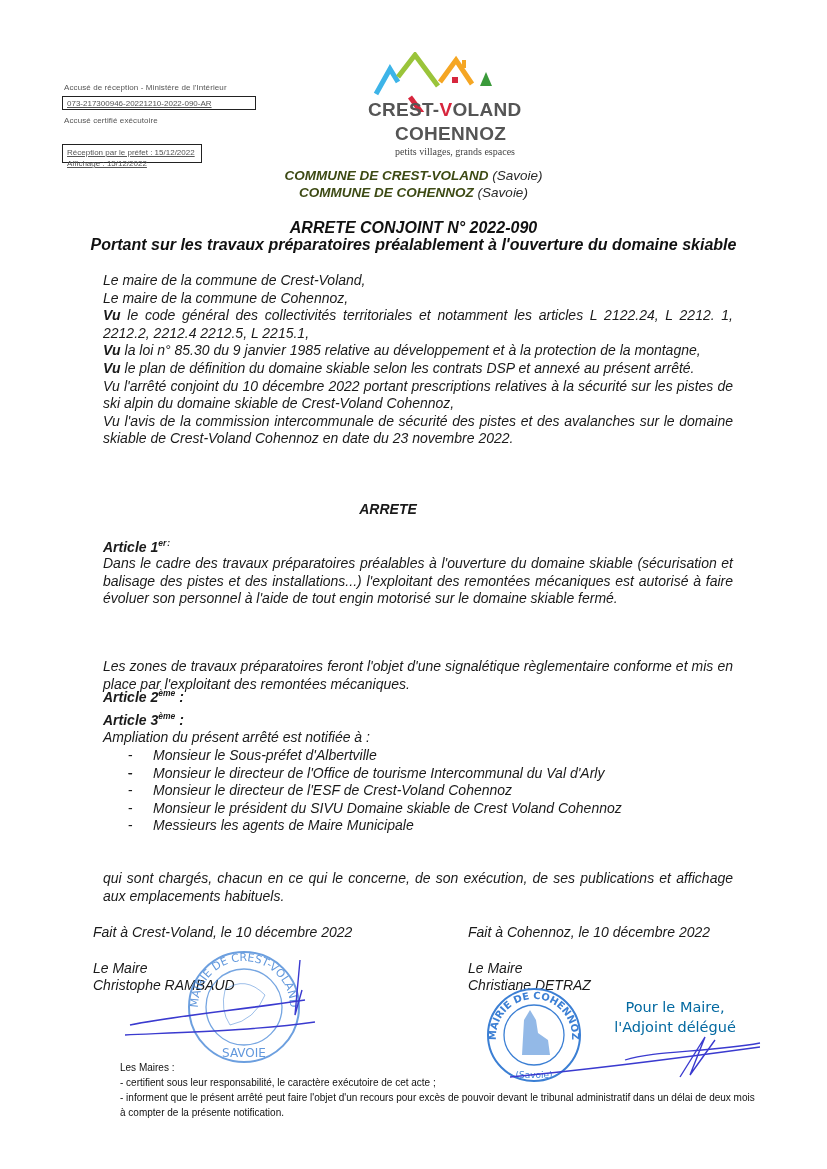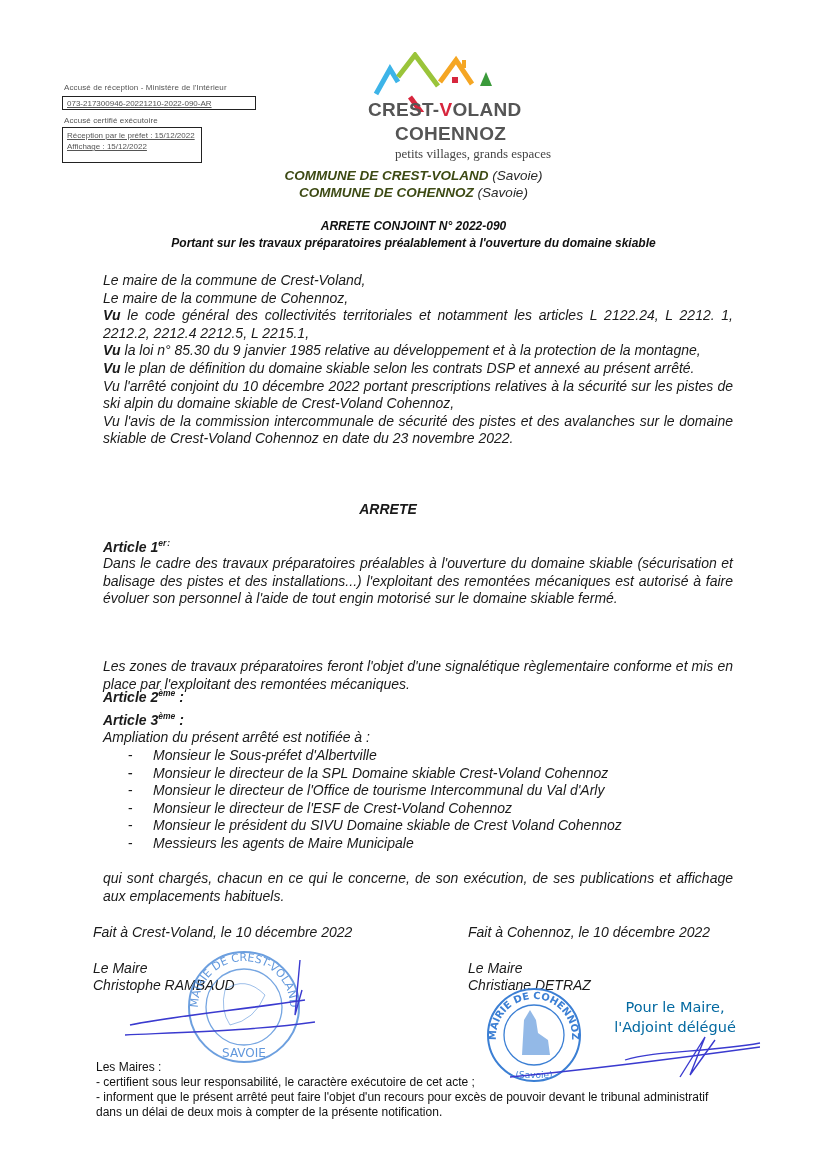--- a/index.html
+++ b/index.html
@@ -9,57 +9,57 @@
 
   
   .stamp-label { font-size: 8px; color: #555; left: 64px; white-space: nowrap; letter-spacing: 0.1px; }
   .stamp-box { left: 62px; border: 1.5px solid #222; font-size: 8px; color: #555; padding: 1px 4px; box-sizing: border-box; white-space: nowrap; text-decoration: underline; }
   .stamp-box div { line-height: 11px; }
 
   
   .logo { left: 360px; top: 52px; width: 160px; height: 110px; }
   .logo-text1 { position: absolute; left: 8px; top: 47px; font-size: 19px; font-weight: bold; color: #555; letter-spacing: 0.3px; white-space: nowrap; }
   .logo-text2 { position: absolute; left: 35px; top: 71px; font-size: 19px; font-weight: bold; color: #555; letter-spacing: 0.3px; white-space: nowrap; }
-  .logo-tag { position: absolute; left: 35px; top: 94px; font-family: "Liberation Serif", serif; font-size: 13px; color: #444; white-space: nowrap; }
+  .logo-tag { position: absolute; left: 35px; top: 94px; font-family: "Liberation Serif", serif; font-size: 10px; color: #444; white-space: nowrap; }
 
   
   .commune { left: 0; width: 827px; text-align: center; font-size: 13.5px; font-weight: bold; font-style: italic; color: #3d4a14; }
   .commune .paren { font-weight: bold; color: #2a2a2a; }
 
-  .title { left: 0; width: 827px; text-align: center; font-size: 12px; font-weight: bold; font-style: italic; color: #111; }
+  .title { left: 0; width: 827px; text-align: center; font-size: 16px; font-weight: bold; font-style: italic; color: #111; }
 
   .body { left: 103px; width: 630px; font-size: 14px; font-style: italic; line-height: 17.6px; color: #1a1a1a; text-align: justify; }
   .body p { margin: 0; }
   .body b { font-weight: bold; }
 
   .arrete { left: 0; width: 776px; text-align: center; font-size: 14px; font-weight: bold; font-style: italic; }
 
   .art-h { left: 103px; font-size: 14px; font-weight: bold; font-style: italic; }
   .art-h sup { font-size: 8.5px; vertical-align: 6px; }
 
   .list { left: 103px; width: 640px; font-size: 14px; font-style: italic; line-height: 17.6px; margin: 0; padding: 0; list-style: none; }
   .list li { position: relative; padding-left: 50px; }
   .list li .dash { position: absolute; left: 25px; font-style: normal; }
 
   .sig { font-size: 14px; font-style: italic; line-height: 17px; white-space: nowrap; }
 
   .handwrite { font-family: "DejaVu Sans", sans-serif; font-size: 14.5px; color: #0369a1; line-height: 20px; text-align: center; }
 
-  .footer { left: 96px; width: 640px; font-size: 12px; line-height: 15px; color: #111; }
+  .footer { left: 120px; width: 640px; font-size: 10px; line-height: 15px; color: #111; }
   .footer p { margin: 0; }
 </style>
 </head>
 <body>
 
 <div class="abs stamp-label" style="top:83px;">Accusé de réception - Ministère de l'Intérieur</div>
 <div class="abs stamp-box" style="top:96px; width:194px; height:14px; line-height:11px;">
   <span>073-217300946-20221210-2022-090-AR</span>
 </div>
 <div class="abs stamp-label" style="top:116px;">Accusé certifié exécutoire</div>
-<div class="abs stamp-box" style="top:127px; width:140px; height:36px; padding-top:2px;">
+<div class="abs stamp-box" style="top:144px; width:140px; height:19px; padding-top:2px;">
   <div>Réception par le préfet : 15/12/2022</div>
   <div>Affichage : 15/12/2022</div>
 </div>
 
 <div class="abs logo">
   <svg width="160" height="60" viewBox="0 0 160 60" style="position:absolute;left:0;top:0;">
     <polyline points="16,42 30,17 38,30" fill="none" stroke="#3db4e8" stroke-width="5" stroke-linejoin="miter"></polyline>
     <polyline points="38,25 55,3 78,34" fill="none" stroke="#9ac43a" stroke-width="5" stroke-linejoin="miter"></polyline>
     <polyline points="80,30 96,8 112,32" fill="none" stroke="#f5a623" stroke-width="5"></polyline>
     <rect x="102" y="8" width="4" height="8" fill="#f5a623"></rect>
@@ -108,21 +108,21 @@
 </div>
 <div class="abs body" style="top:658px;">Les zones de travaux préparatoires feront l'objet d'une signalétique règlementaire conforme et mis en place par l'exploitant des remontées mécaniques.</div>
 
 <div class="abs art-h" style="top:711px;">
   <span>Article 3</span><sup>ème</sup><span> :</span>
 </div>
 <div class="abs body" style="top:729px;">Ampliation du présent arrêté est notifiée à :</div>
 <ul class="abs list" style="top:747px;">
   <li><span class="dash">-</span><span>Monsieur le Sous-préfet d'Albertville</span></li>
   <li><span class="dash">-</span></li>
-  <li><span class="dash">-</span><span>Monsieur le directeur de la SPL Domaine skiable Crest-Voland Cohennoz</span></li>
+  <li><span class="dash">-</span></li>
   <li><span class="dash">-</span><span>Monsieur le directeur de l'Office de tourisme Intercommunal du Val d'Arly</span></li>
   <li><span class="dash">-</span><span>Monsieur le directeur de l'ESF de Crest-Voland Cohennoz</span></li>
   <li><span class="dash">-</span><span>Monsieur le président du SIVU Domaine skiable de Crest Voland Cohennoz</span></li>
   <li><span class="dash">-</span><span>Messieurs les agents de Maire Municipale</span></li>
 </ul>
 <div class="abs body" style="top:870px;">qui sont chargés, chacun en ce qui le concerne, de son exécution, de ses publications et affichage aux emplacements habituels.</div>
 
 <div class="abs sig" style="left:93px; top:924px;">Fait à Crest-Voland, le 10 décembre 2022</div>
 <div class="abs sig" style="left:93px; top:960px;">Le Maire</div>
 <div class="abs sig" style="left:93px; top:977px;">Christophe RAMBAUD</div>

